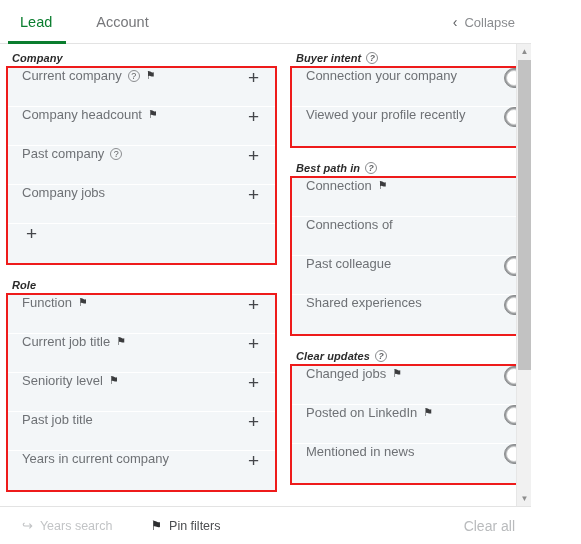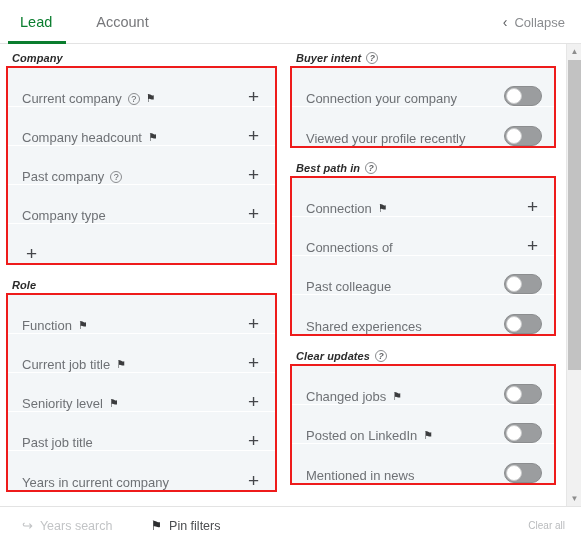--- a/index.html
+++ b/index.html
@@ -4,21 +4,21 @@
 <style>
   * { box-sizing: border-box; margin: 0; padding: 0; }
   html, body {
     width: 581px; height: 544px;
     font-family: "Liberation Sans", sans-serif;
     background: #ffffff;
     overflow: hidden;
   }
   .app {
     position: relative;
-    width: 581px; height: 544px;
+    width: 531px; height: 544px;
     background: #ffffff;
     display: flex; flex-direction: column;
   }
 
   
   .header {
     position: relative;
     height: 44px;
     flex: 0 0 44px;
     border-bottom: 1px solid #e3e3e3;
@@ -100,21 +100,21 @@
     border: 2px solid #ee1b1b;
     padding: 0;
     background: #fff;
   }
 
   .rows { background: #f3f6f8; }
   .row {
     position: relative;
     height: 39px;
     display: flex;
-    align-items: flex-end;
+    align-items: flex-start;
     padding: 0 12px 0 14px;
     background: #f3f6f8;
     border-bottom: 1px solid #ffffff;
     cursor: pointer;
   }
   .row:last-child { border-bottom: none; }
   .row-label {
     flex: 1 1 auto;
     font-size: 13px;
     color: #6e7175;
@@ -212,21 +212,21 @@
     cursor: pointer;
     white-space: nowrap;
   }
   .foot-share { color: #c2c4c6; margin-right: 38px; }
   .foot-share .fi { color: #c2c4c6; font-size: 13px; }
   .foot-pin { color: #4b4d50; }
   .foot-pin .fi { color: #2d2e30; font-size: 13px; }
   .foot-clear {
     margin-left: auto;
     color: #b9bbbd;
-    font-size: 10px;
+    font-size: 14px;
     cursor: pointer;
   }
 </style>
 </head>
 <body>
 
 <div class="app">
 
   <div class="header">
     <div class="tabs">
@@ -270,21 +270,21 @@
                   </div>
                   <div class="row">
                     <div class="row-label">
                       <span>Past company</span>
                       <span class="icon-help">?</span>
                     </div>
                     <span class="btn-plus">+</span>
                   </div>
                   <div class="row">
                     <div class="row-label">
-                      <span>Company type</span>
+                      <span>Company jobs</span>
                     </div>
                     <span class="btn-plus">+</span>
                   </div>
                   <div class="row">
                     <span class="btn-plus">+</span>
                   </div>
                 </div>
               </div>
             </div>
             <div class="section">

